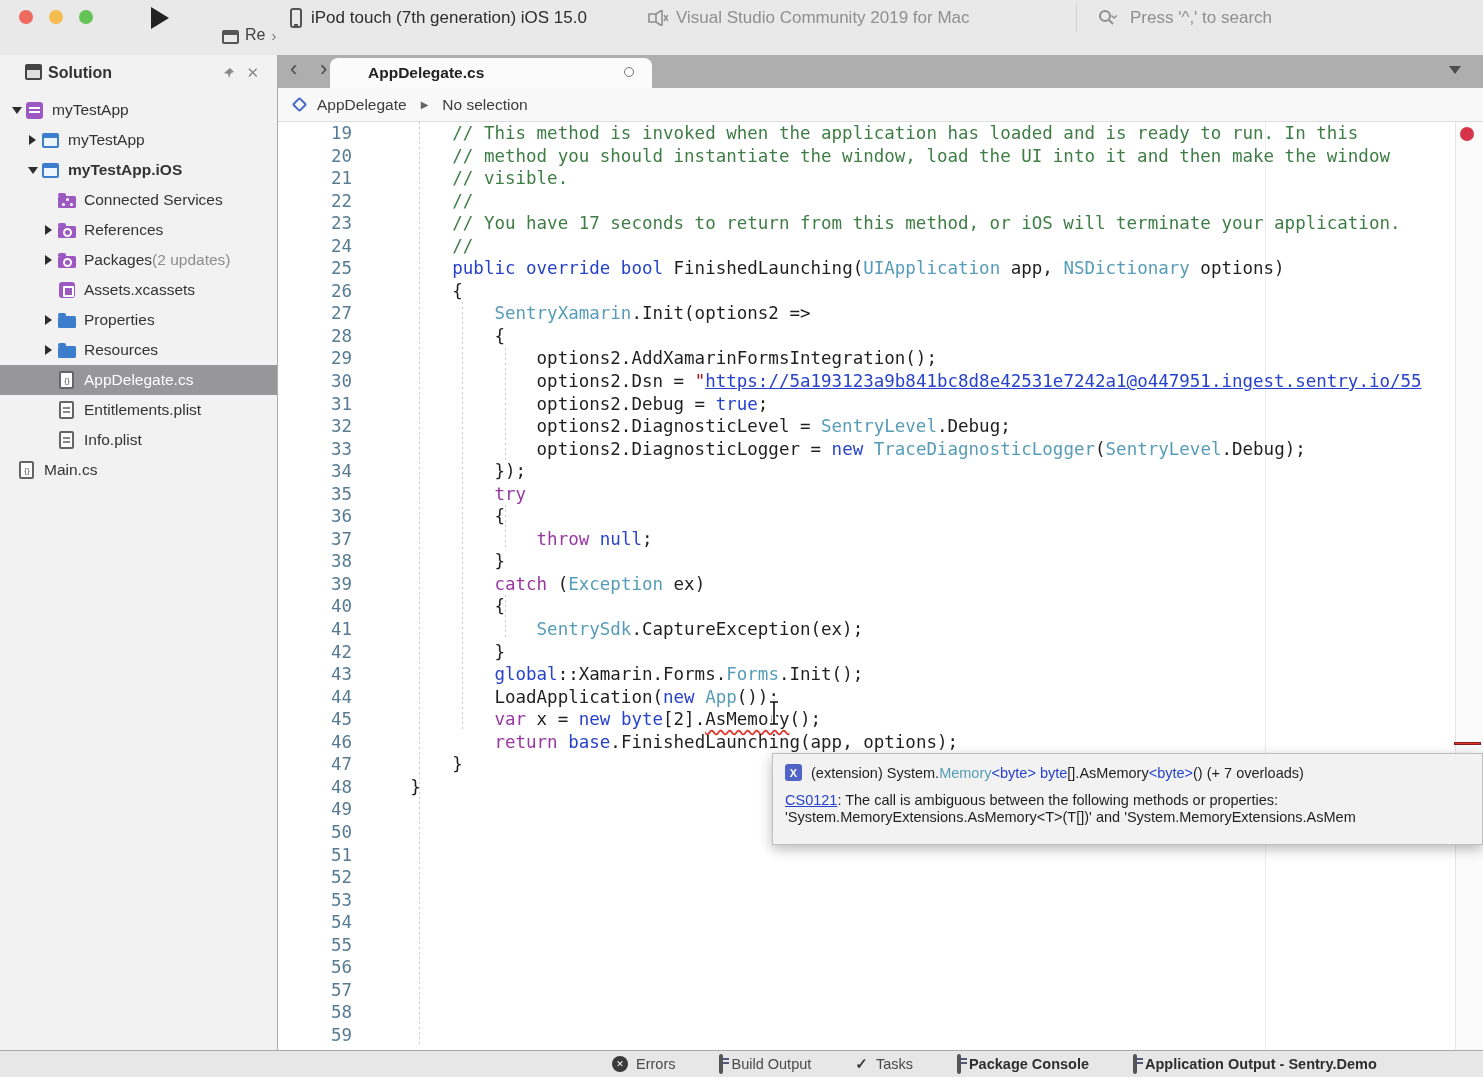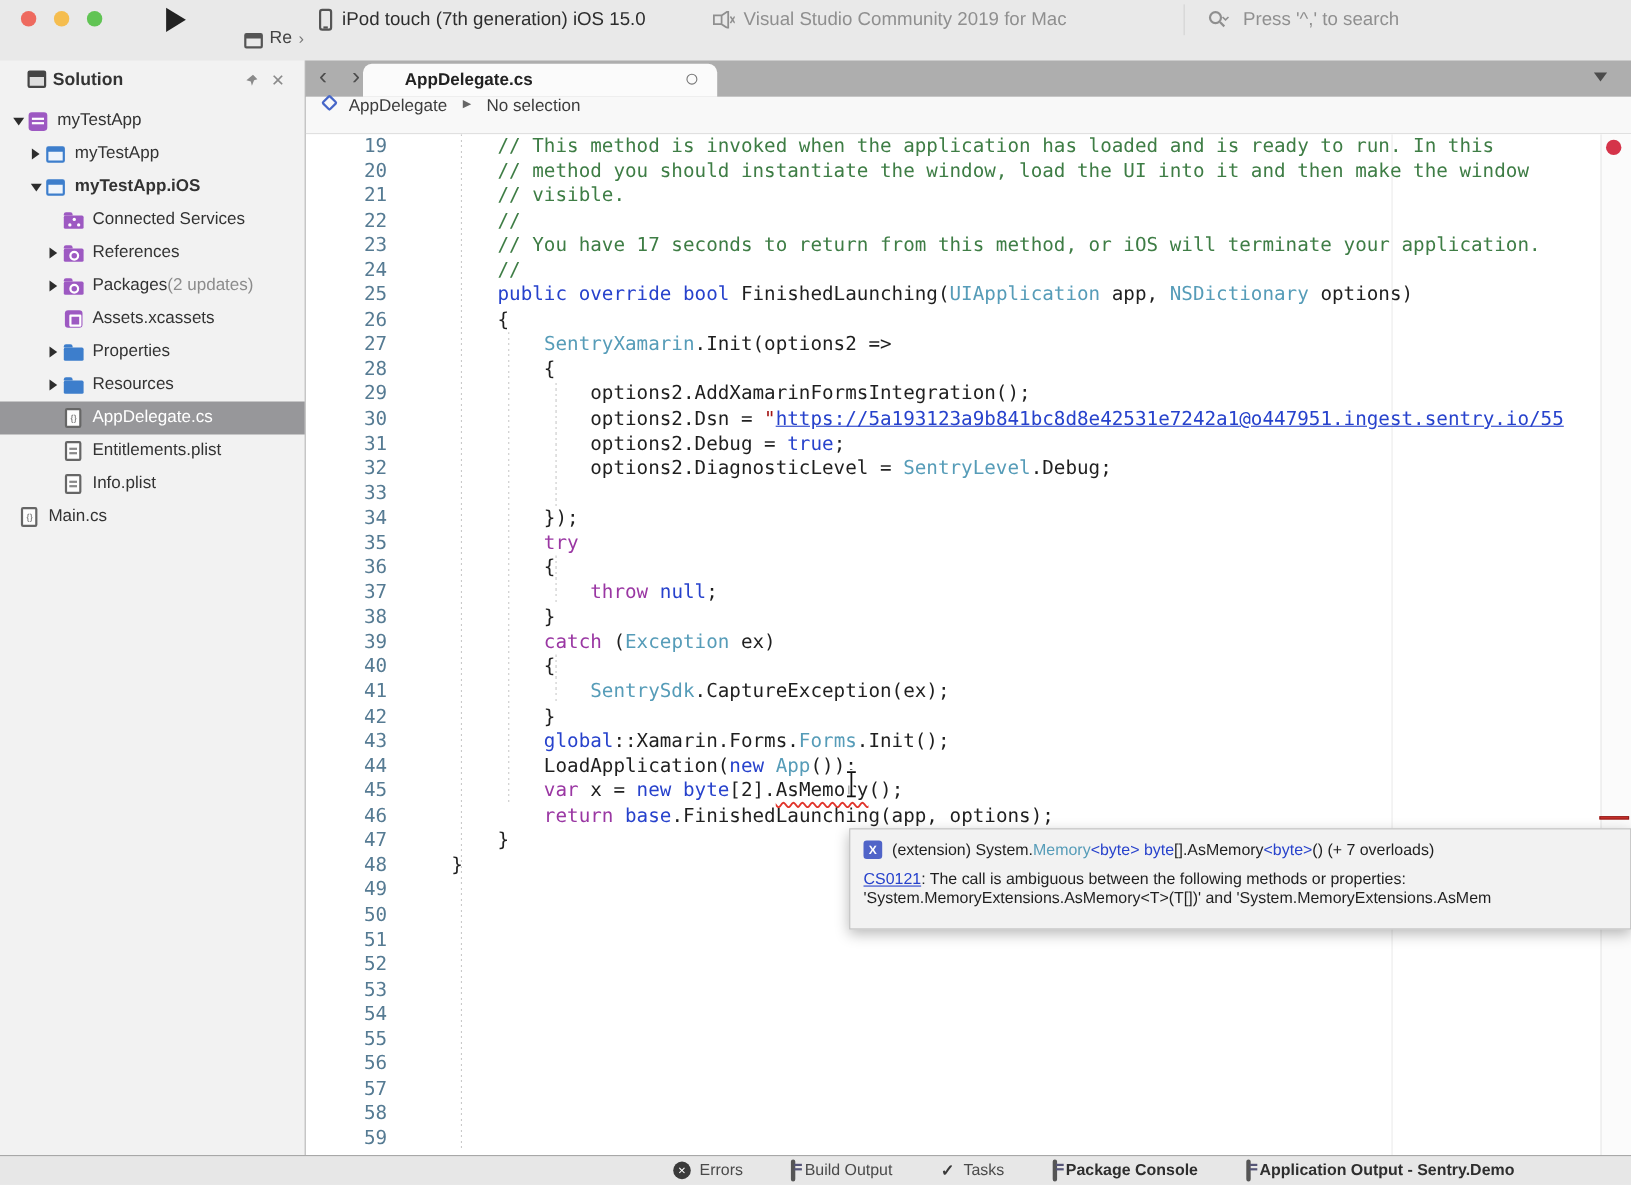--- a/index.html
+++ b/index.html
@@ -56,21 +56,21 @@
   .i-doc.cs::after { content:"{ }"; font-size:8px; color:#555; letter-spacing:-1px; }
   .i-doc.plist::after { content:""; width:7px; height:2px; background:#888; box-shadow:0 4px 0 #888; margin-top:-4px; }
 
   
   .tabbar { position:absolute; left:278px; top:55px; width:1205px; height:33px; background:#aeaeae; }
   .navchev { position:absolute; top:1px; font-size:22px; color:#4c4c4c; cursor:pointer; }
   .tab { position:absolute; left:52px; top:3px; width:322px; height:30px; background:#fbfbfb; border-radius:8px 8px 0 0; cursor:pointer; }
   .tab-title { position:absolute; left:38px; top:6px; font-size:15.5px; font-weight:bold; color:#222; }
   .tab-dirty { position:absolute; right:18px; top:9px; width:10px; height:10px; border:1.8px solid #777; border-radius:50%; }
   .tab-dd { position:absolute; right:22px; top:11px; border-top:8px solid #4c4c4c; border-left:6px solid transparent; border-right:6px solid transparent; cursor:pointer; }
-  .breadcrumb { position:absolute; left:278px; top:88px; width:1205px; height:34px; background:#f8f8f8; border-bottom:1px solid #ddd; display:flex; }
+  .breadcrumb { position:absolute; left:278px; top:88px; width:1205px; height:34px; background:#f8f8f8; border-bottom:1px solid #ddd; display:flex; align-items:center; }
   .bc-ico { width:11px; height:11px; border:2px solid #4666c8; transform:rotate(45deg); margin:0 12px 0 16px; border-radius:2px; }
   .bc-txt { font-size:15.5px; color:#3c3c3c; }
   .bc-arrow { margin:0 14px; font-size:10px; color:#666; }
 
   
   .codearea { position:absolute; left:278px; top:122px; width:1205px; height:928px; background:#fff; overflow:hidden; }
   .ruler { position:absolute; left:987px; top:0; bottom:0; width:1px; background:#ececec; }
   .iguide { position:absolute; width:1px; background-image:repeating-linear-gradient(to bottom,#c9c9c9 0 2px, transparent 2px 5px); }
   .code-lines { position:absolute; left:0; top:0; right:0; font-family:"DejaVu Sans Mono", monospace; font-size:17.5px; }
   .cl { display:flex; height:22.55px; line-height:22.55px; white-space:pre; }
@@ -279,21 +279,21 @@
         <div class="cl"><span class="ln">23</span><span class="ct"><span class="cm">        // You have 17 seconds to return from this method, or iOS will terminate your application.</span></span></div>
         <div class="cl"><span class="ln">24</span><span class="ct"><span class="cm">        //</span></span></div>
         <div class="cl"><span class="ln">25</span><span class="ct"><span class="kw">        public override bool</span><span class="pl"> FinishedLaunching(</span><span class="ty">UIApplication</span><span class="pl"> app, </span><span class="ty">NSDictionary</span><span class="pl"> options)</span></span></div>
         <div class="cl"><span class="ln">26</span><span class="ct"><span class="pl">        {</span></span></div>
         <div class="cl"><span class="ln">27</span><span class="ct"><span class="pl">            </span><span class="ty">SentryXamarin</span><span class="pl">.Init(options2 =&gt;</span></span></div>
         <div class="cl"><span class="ln">28</span><span class="ct"><span class="pl">            {</span></span></div>
         <div class="cl"><span class="ln">29</span><span class="ct"><span class="pl">                options2.AddXamarinFormsIntegration();</span></span></div>
         <div class="cl"><span class="ln">30</span><span class="ct"><span class="pl">                options2.Dsn = </span><span class="str">"</span><span class="lk">https://5a193123a9b841bc8d8e42531e7242a1@o447951.ingest.sentry.io/55</span></span></div>
         <div class="cl"><span class="ln">31</span><span class="ct"><span class="pl">                options2.Debug = </span><span class="kw">true</span><span class="pl">;</span></span></div>
         <div class="cl"><span class="ln">32</span><span class="ct"><span class="pl">                options2.DiagnosticLevel = </span><span class="ty">SentryLevel</span><span class="pl">.Debug;</span></span></div>
-        <div class="cl"><span class="ln">33</span></div>
+        <div class="cl"><span class="ln">33</span><span class="ct"><span class="pl">                options2.DiagnosticLogger = </span><span class="kw">new</span><span class="pl"> </span><span class="ty">TraceDiagnosticLogger</span><span class="pl">(</span><span class="ty">SentryLevel</span><span class="pl">.Debug);</span></span></div>
         <div class="cl"><span class="ln">34</span><span class="ct"><span class="pl">            });</span></span></div>
         <div class="cl"><span class="ln">35</span><span class="ct"><span class="ctl">            try</span></span></div>
         <div class="cl"><span class="ln">36</span><span class="ct"><span class="pl">            {</span></span></div>
         <div class="cl"><span class="ln">37</span><span class="ct"><span class="ctl">                throw</span><span class="pl"> </span><span class="kw">null</span><span class="pl">;</span></span></div>
         <div class="cl"><span class="ln">38</span><span class="ct"><span class="pl">            }</span></span></div>
         <div class="cl"><span class="ln">39</span><span class="ct"><span class="ctl">            catch</span><span class="pl"> (</span><span class="ty">Exception</span><span class="pl"> ex)</span></span></div>
         <div class="cl"><span class="ln">40</span><span class="ct"><span class="pl">            {</span></span></div>
         <div class="cl"><span class="ln">41</span><span class="ct"><span class="pl">                </span><span class="ty">SentrySdk</span><span class="pl">.CaptureException(ex);</span></span></div>
         <div class="cl"><span class="ln">42</span><span class="ct"><span class="pl">            }</span></span></div>
         <div class="cl"><span class="ln">43</span><span class="ct"><span class="kw">            global</span><span class="pl">::Xamarin.Forms.</span><span class="ty">Forms</span><span class="pl">.Init();</span></span></div>

